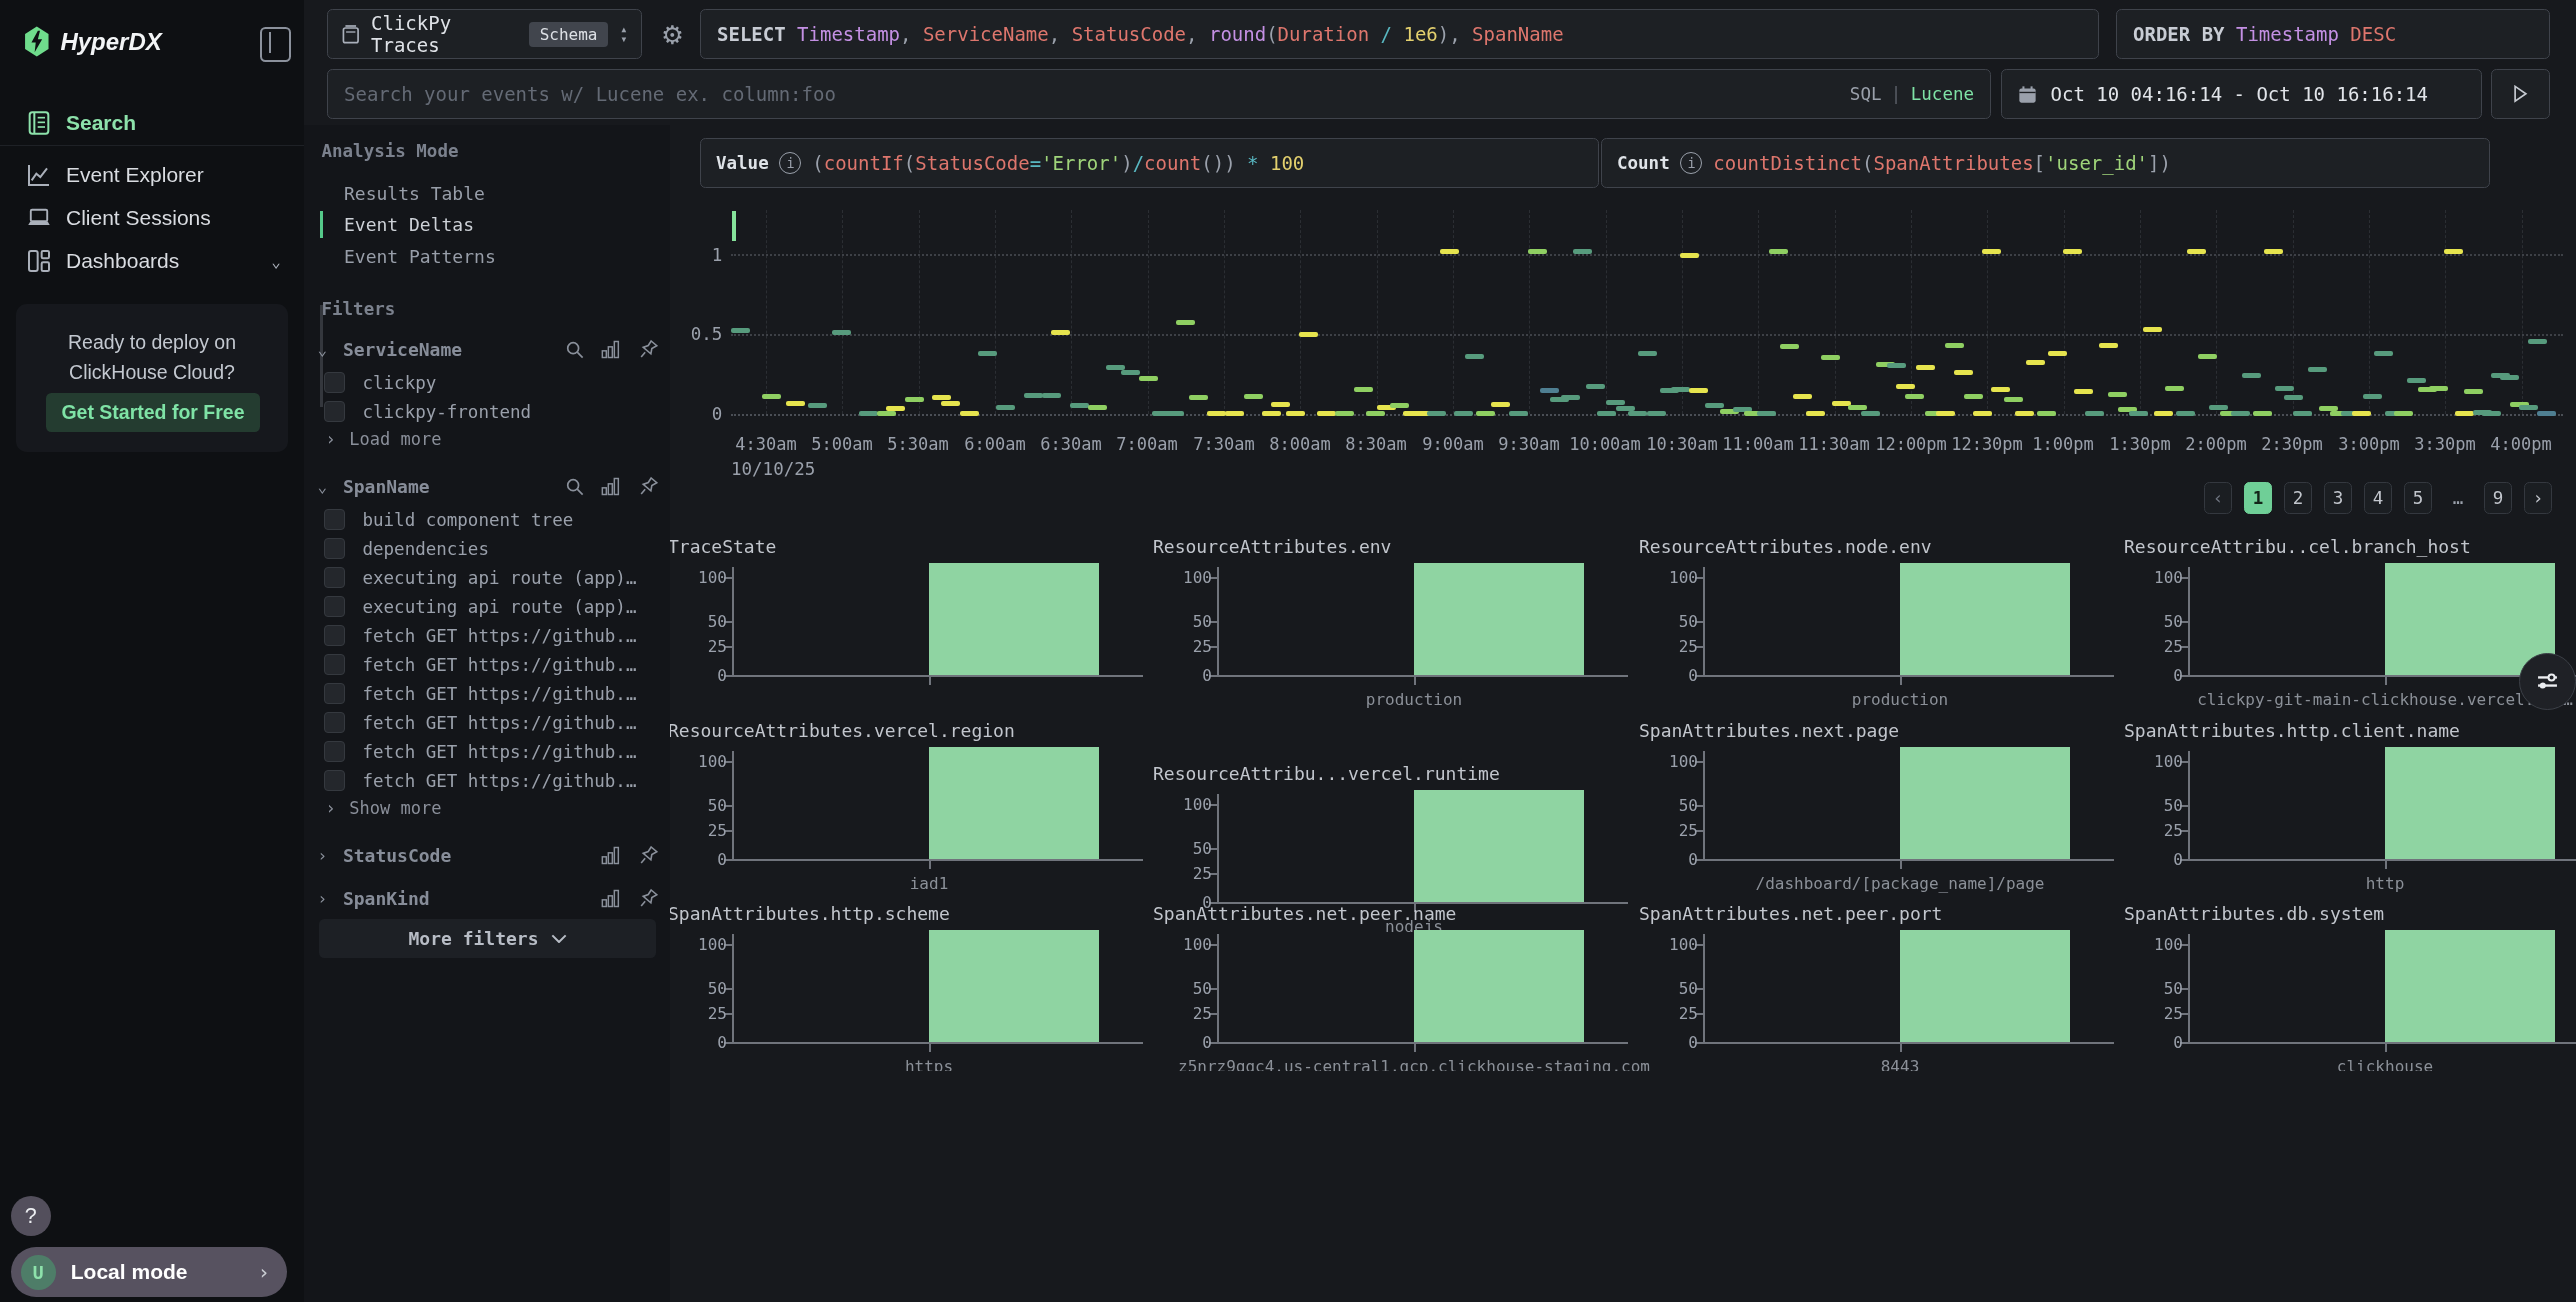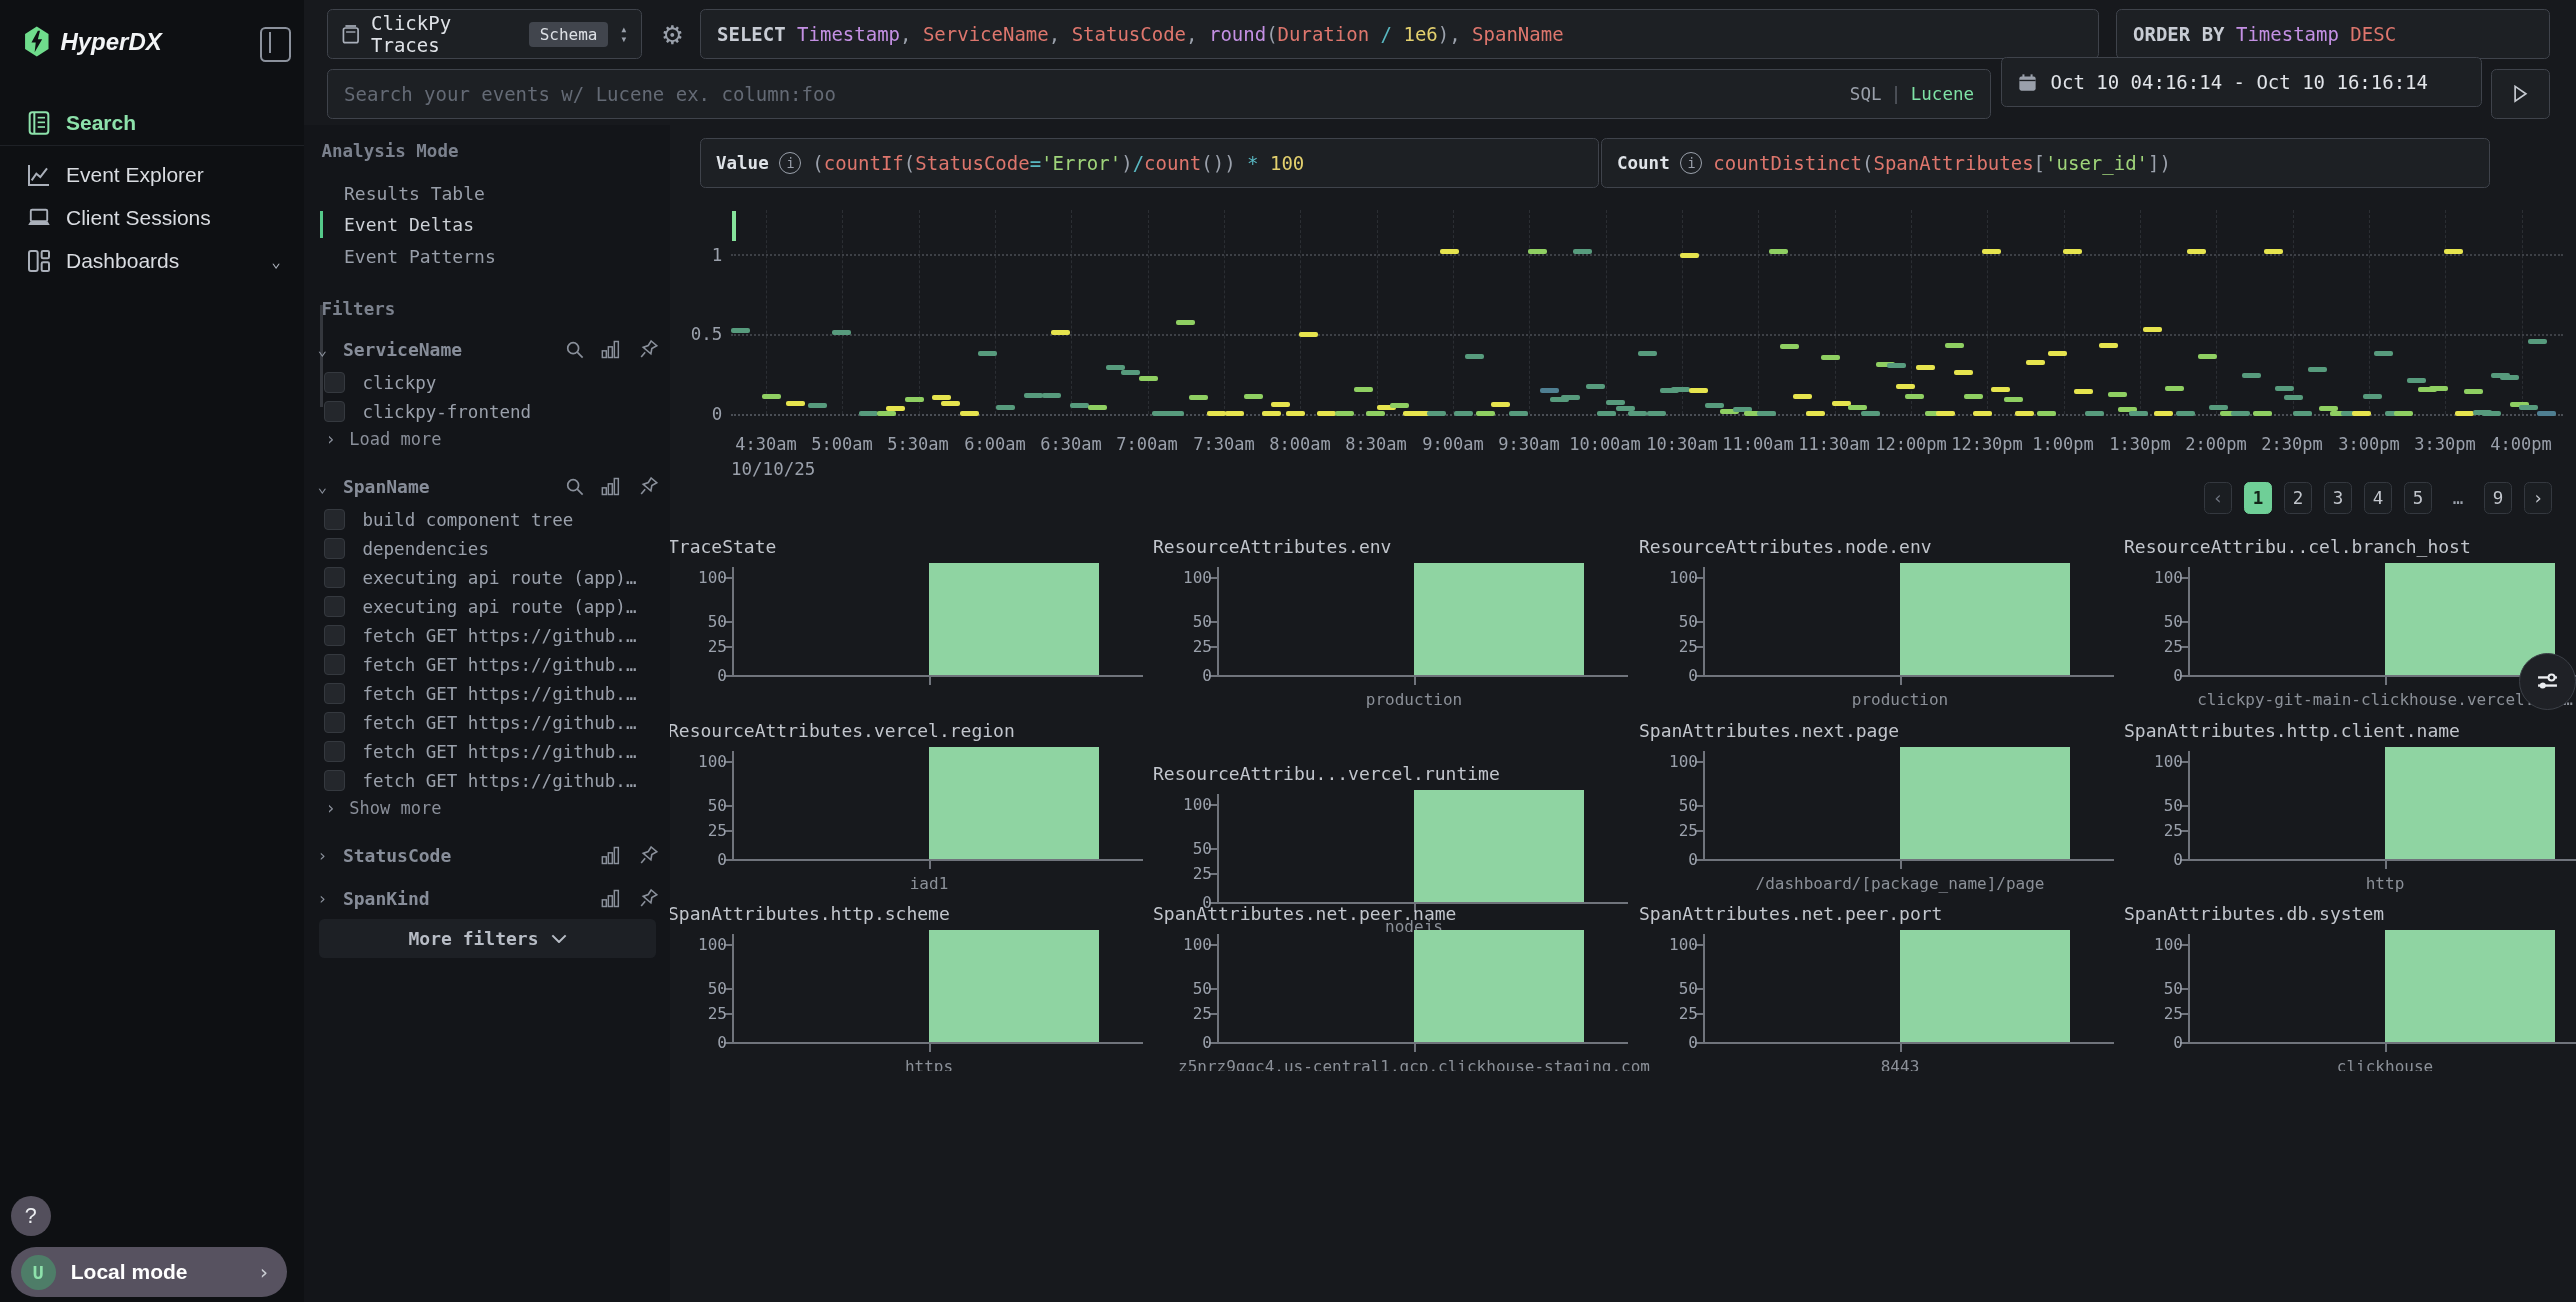--- a/index.html
+++ b/index.html
@@ -57,21 +57,21 @@
   .src-name{color:#dfe2e7;flex:1;}
   .schema-badge{background:#41454d;border-radius:4px;padding:2.7px 10.8px;font-size:16px;color:#dde0e5;}
   .updown{color:#9aa0ab;font-size:12px;line-height:10.8px;text-align:center;}
   .gear{left:661px;top:20px;width:30px;height:30px;color:#9aa0ab;font-family:"DejaVu Sans",sans-serif;font-size:25.6px;cursor:pointer;}
   .sqlbox{left:700px;top:9.4px;width:1399px;height:50px;padding:0 16px;white-space:pre;cursor:text;}
   .orderbox{left:2116px;top:9.4px;width:434px;height:50px;padding:0 16px;white-space:pre;cursor:text;}
   .searchbox{left:327px;top:69px;width:1664px;height:50px;padding:0 16px;cursor:text;}
   .placeholder{color:#646a75;flex:1;white-space:nowrap;overflow:hidden;}
   .lang-toggle{display:flex;gap:9.4px;font-size:17.5px;cursor:pointer;}
   .lang-sql{color:#9aa0ab;} .lang-sep{color:#5a5f68;} .lang-lucene{color:#7fe3a6;}
-  .datebox{left:2001px;top:57px;width:481px;height:50px;gap:13.5px;padding:0 16px;cursor:pointer;}
+  .datebox{left:2001px;top:69px;width:481px;height:50px;gap:13.5px;padding:0 16px;cursor:pointer;}
   .date-text{color:#e2e5ea;white-space:nowrap;}
   .runbtn-sm{left:2491px;top:69px;width:59px;height:50px;justify-content:center;cursor:pointer;color:#c6cad1;}
   .valuebox{left:700px;top:138px;width:899px;height:50px;gap:10.8px;padding:0 15px;white-space:pre;cursor:text;}
   .countbox{left:1601px;top:138px;width:889px;height:50px;gap:10.8px;padding:0 15px;white-space:pre;cursor:text;}
   .field-lbl{font-weight:bold;font-size:17.5px;color:#dfe3e8;}
   .runbtn{left:2499px;top:138px;width:51px;height:50px;background:#1d2420;border:2px solid #55c98a;border-radius:5.4px;
      box-sizing:border-box;display:flex;align-items:center;justify-content:center;cursor:pointer;color:#55c98a;}
   .info-i{width:20px;height:20px;border:1.3px solid #9aa0ab;border-radius:50%;color:#9aa0ab;font-size:13.5px;
      display:inline-flex;align-items:center;justify-content:center;flex:0 0 20px;}
   
@@ -154,20 +154,27 @@
           <svg class="nav-icon" viewBox="0 0 36 36" width="24" height="24">
             <rect x="3" y="3" width="13" height="30" rx="3" fill="none" stroke="currentColor" stroke-width="3"></rect>
             <rect x="22" y="3" width="11" height="11" rx="2" fill="none" stroke="currentColor" stroke-width="3"></rect>
             <rect x="22" y="20" width="11" height="13" rx="2" fill="none" stroke="currentColor" stroke-width="3"></rect>
           </svg>
           <span class="lbl">Dashboards</span>
           <span style="margin-left: auto; margin-right: 23px; color: rgb(170, 176, 186); font-size: 16px;">⌄</span>
         </div>
       </div>
     <div class="abs nav-divider"></div>
+    <div class="abs promo">
+      <div class="promo-text">
+        <div>Ready to deploy on</div>
+        <div>ClickHouse Cloud?</div>
+      </div>
+      <div class="promo-btn">Get Started for Free</div>
+    </div>
     <div class="abs help-circle">?</div>
     <div class="abs localmode">
       <span class="lm-avatar">U</span>
       <span class="lm-label">Local mode</span>
       <span class="lm-chev">›</span>
     </div>
   </div>
 
   <div class="abs fpanel">
     <div class="ftitle" style="top:16px;">Analysis Mode</div>

